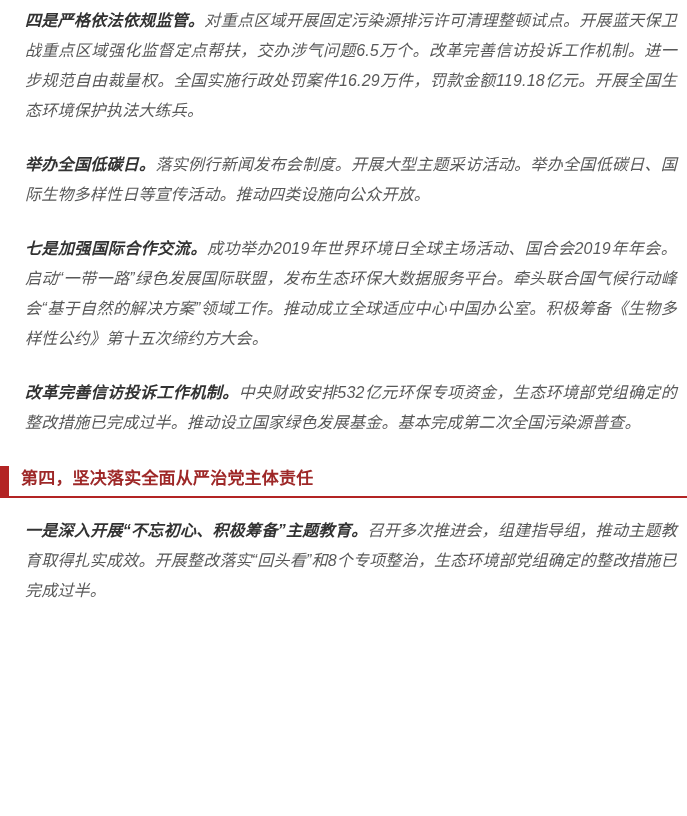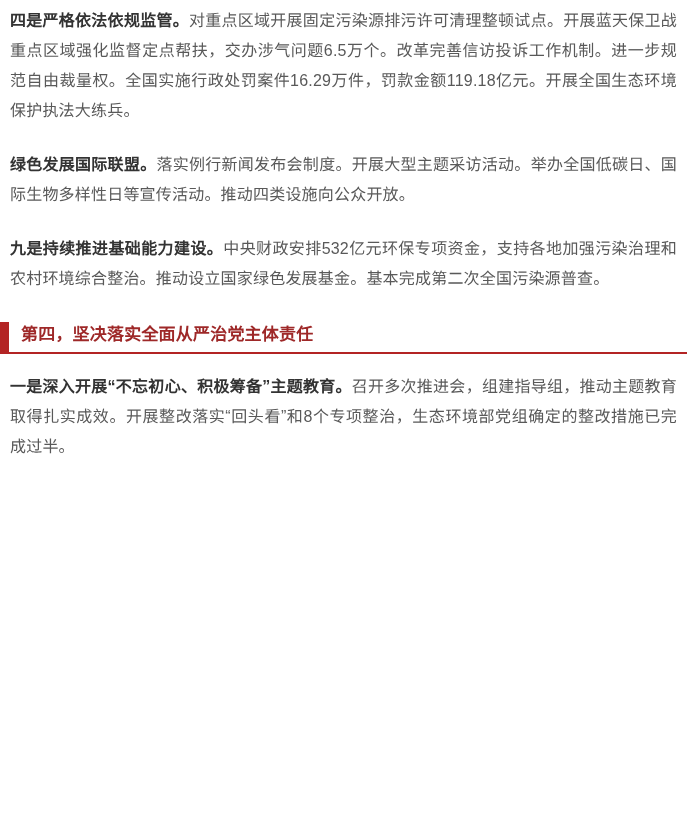--- a/index.html
+++ b/index.html
@@ -15,21 +15,22 @@
   }
   .doc {
     padding: 6px 10px 0 10px;
     font-size: 16px;
     line-height: 30px;
     color: #595959;
     text-align: justify;
     letter-spacing: 0.2px;
   }
   .para {
-    margin: 0 0 24px 0;
+    margin: 0 0 24px 15px;
+    font-style: italic;
   }
   .para .lead {
     font-weight: bold;
     color: #333333;
   }
   .section-heading {
     position: relative;
     margin: 28px -10px 18px -10px;
     padding: 3px 10px 7px 21px;
     border-bottom: 2px solid #b32424;
@@ -49,25 +50,26 @@
   }
 </style>
 </head>
 <body>
 
 <div class="doc">
 
   <p class="para"><strong class="lead">四是严格依法依规监管。</strong><span>对重点区域开展固定污染源排污许可清理整顿试点。开展蓝天保卫战重点区域强化监督定点帮扶，交办涉气问题6.5万个。改革完善信访投诉工作机制。进一步规范自由裁量权。全国实施行政处罚案件16.29万件，罚款金额119.18亿元。开展全国生态环境保护执法大练兵。</span></p>
 
 
-  <p class="para"><strong class="lead">绿色发展国际联盟。</strong><span>落实例行新闻发布会制度。开展大型主题采访活动。举办全国低碳日、国际生物多样性日等宣传活动。推动四类设施向公众开放。</span></p>
+  <p class="para"><strong class="lead">举办全国低碳日。</strong><span>落实例行新闻发布会制度。开展大型主题采访活动。举办全国低碳日、国际生物多样性日等宣传活动。推动四类设施向公众开放。</span></p>
+
+  <p class="para"><strong class="lead">七是加强国际合作交流。</strong><span>成功举办2019年世界环境日全球主场活动、国合会2019年年会。启动“一带一路”绿色发展国际联盟，发布生态环保大数据服务平台。牵头联合国气候行动峰会“基于自然的解决方案”领域工作。推动成立全球适应中心中国办公室。积极筹备《生物多样性公约》第十五次缔约方大会。</span></p>
 
 
-
-  <p class="para"><strong class="lead">九是持续推进基础能力建设。</strong><span>中央财政安排532亿元环保专项资金，支持各地加强污染治理和农村环境综合整治。推动设立国家绿色发展基金。基本完成第二次全国污染源普查。</span></p>
+  <p class="para"><strong class="lead">改革完善信访投诉工作机制。</strong><span>中央财政安排532亿元环保专项资金，生态环境部党组确定的整改措施已完成过半。推动设立国家绿色发展基金。基本完成第二次全国污染源普查。</span></p>
 
   <h2 class="section-heading">
     <span class="red-bar"></span>
     <span>第四，坚决落实全面从严治党主体责任</span>
   </h2>
 
   <p class="para"><strong class="lead">一是深入开展“不忘初心、积极筹备”主题教育。</strong><span>召开多次推进会，组建指导组，推动主题教育取得扎实成效。开展整改落实“回头看”和8个专项整治，生态环境部党组确定的整改措施已完成过半。</span></p>
 
 </div>
 

